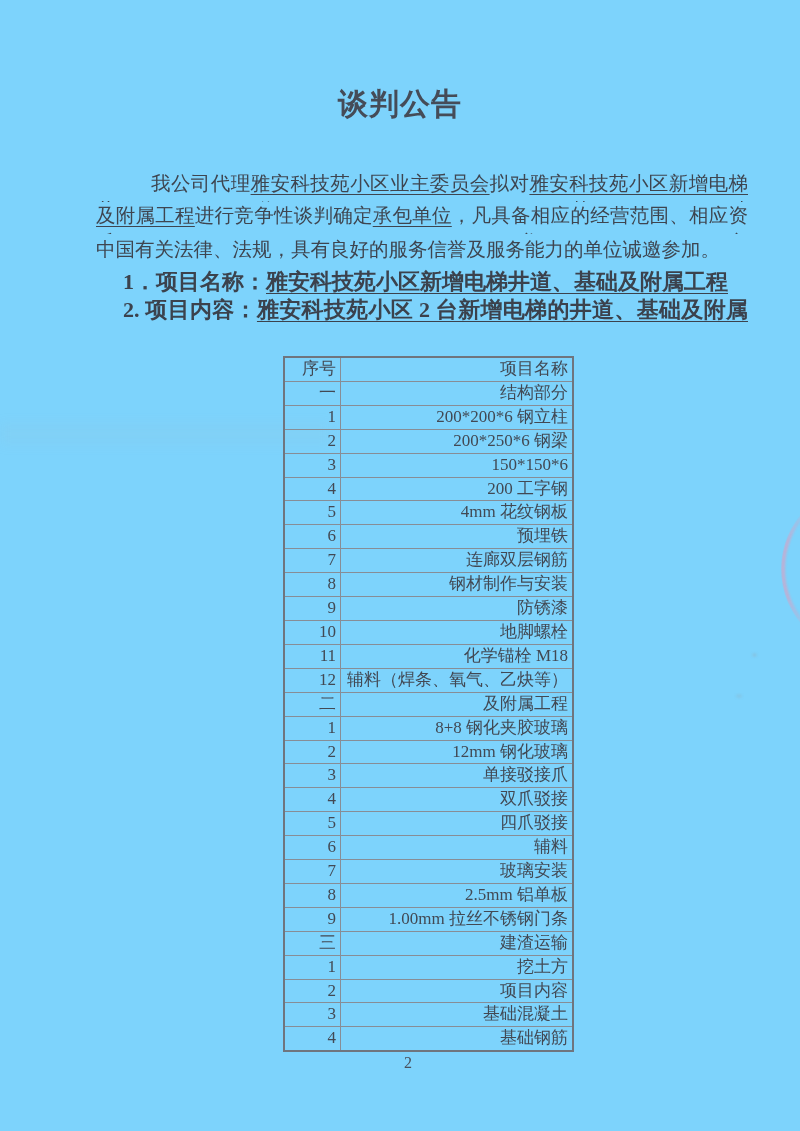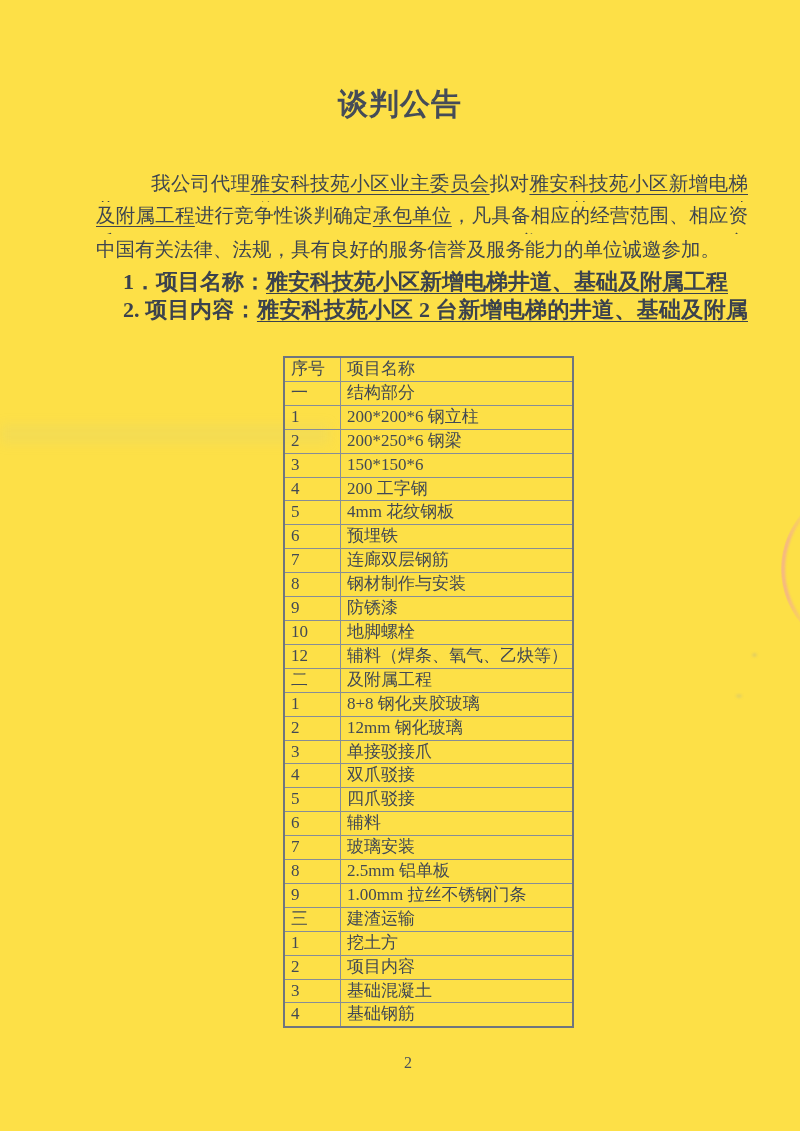--- a/index.html
+++ b/index.html
@@ -1,17 +1,17 @@
 <!DOCTYPE html>
 <html><head>
 <meta charset="utf-8">
 <style>
   html,body{margin:0;padding:0;background:#ffffff;}
   .page{
-    position:relative;width:800px;height:1131px;background:#fde047;
+    position:relative;width:800px;height:1131px;background:#7dd3fc;
     overflow:hidden;
     font-family:"Liberation Serif","DejaVu Serif",serif;
     color:#3f4651;
   }
   
   .title{
     position:absolute;top:84px;left:0;width:800px;margin:0;
     text-align:center;font-size:30px;font-weight:bold;color:#454c58;
     letter-spacing:1px;
   }
@@ -37,21 +37,21 @@
   table.items-table{
     position:absolute;left:283px;top:356px;
     border-collapse:collapse;table-layout:fixed;
     font-size:17px;color:#424954;
     border:2px solid #6f757e;
   }
   table.items-table th,table.items-table td{
     border:1px solid #878d96;
     height:22.9px;line-height:22.9px;
     padding:0 4px 0 6px;margin:0;
-    font-weight:normal;text-align:left;white-space:nowrap;overflow:hidden;
+    font-weight:normal;text-align:right;white-space:nowrap;overflow:hidden;
   }
   .col-idx{width:45px;}
   .col-name{width:179px;}
   
   .pagenum{
     position:absolute;top:1054px;left:0;width:816px;text-align:center;
     font-size:16px;color:#4a515c;
   }
   
   .stamp{
@@ -139,20 +139,24 @@
         </tr>
         <tr>
           <td class="col-idx">9</td>
           <td class="col-name">防锈漆</td>
         </tr>
         <tr>
           <td class="col-idx">10</td>
           <td class="col-name">地脚螺栓</td>
         </tr>
         <tr>
+          <td class="col-idx">11</td>
+          <td class="col-name">化学锚栓 M18</td>
+        </tr>
+        <tr>
           <td class="col-idx">12</td>
           <td class="col-name">辅料（焊条、氧气、乙炔等）</td>
         </tr>
         <tr>
           <td class="col-idx">二</td>
           <td class="col-name">及附属工程</td>
         </tr>
         <tr>
           <td class="col-idx">1</td>
           <td class="col-name">8+8 钢化夹胶玻璃</td>

